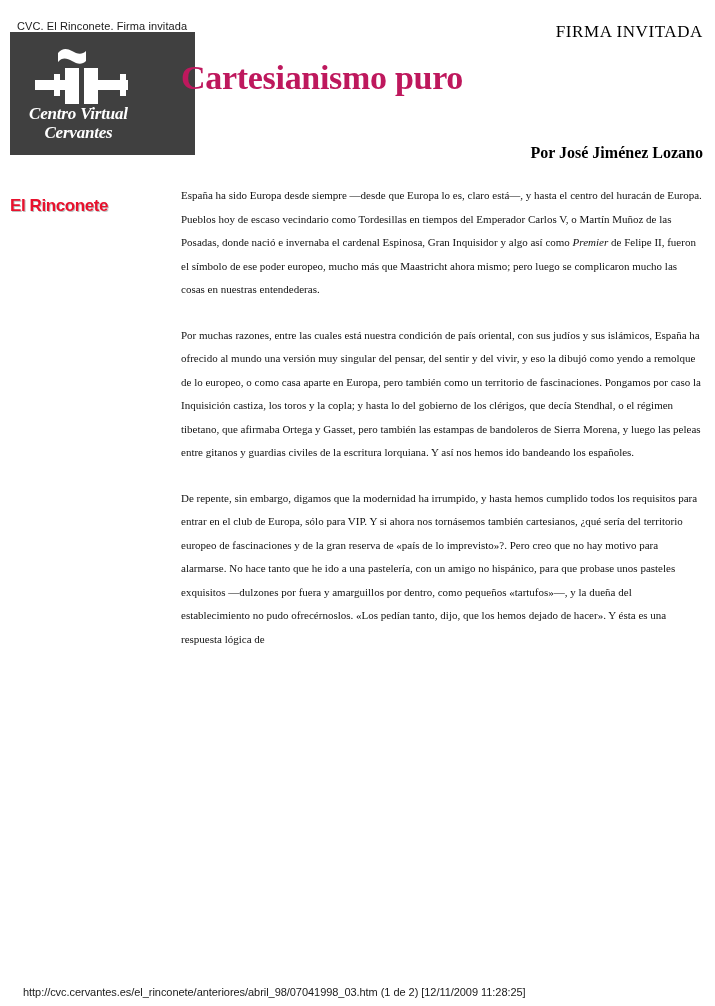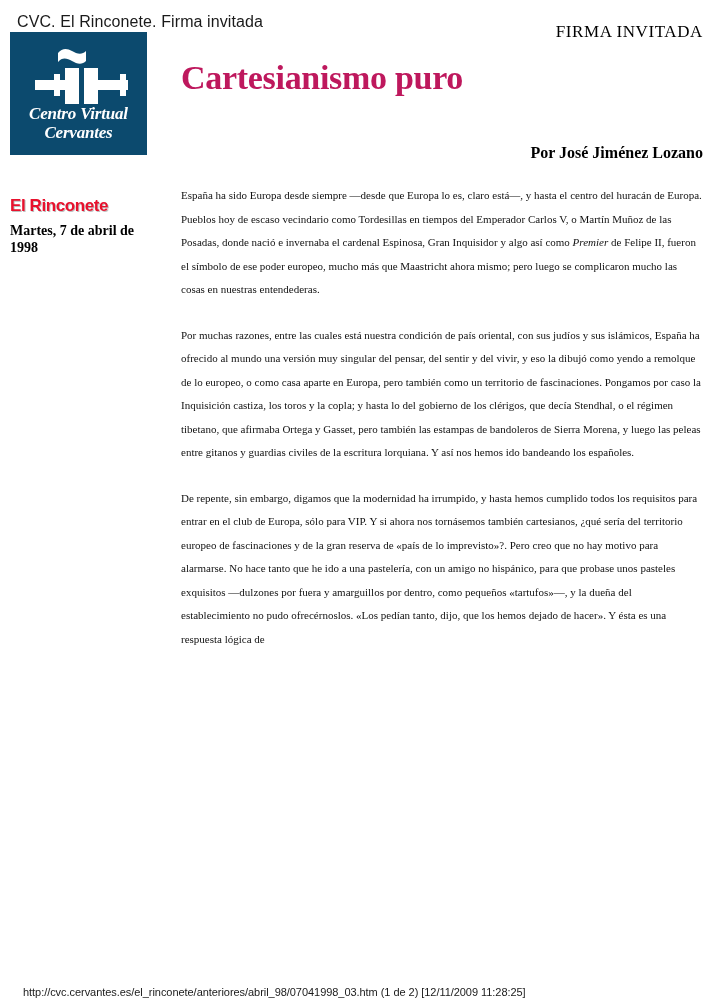--- a/index.html
+++ b/index.html
@@ -12,24 +12,24 @@
     height: 1006px;
     position: relative;
     overflow: hidden;
     font-family: "Liberation Serif", serif;
     color: #000000;
   }
 
   
   .print-header {
     position: absolute;
-    top: 13px;
+    top: 20px;
     left: 17px;
     font-family: "Liberation Sans", sans-serif;
-    font-size: 16px;
+    font-size: 11px;
     color: #1a1a1a;
     letter-spacing: 0.1px;
     white-space: nowrap;
   }
   .print-footer {
     position: absolute;
     bottom: 8px;
     left: 23px;
     font-family: "Liberation Sans", sans-serif;
     font-size: 11px;
@@ -52,22 +52,23 @@
     left: 10px;
     top: 10px;
     width: 160px;
   }
 
   
   .logo {
     position: relative;
     width: 137px;
     height: 123px;
-    background: #0c4a6e;
+    background: #404040;
     overflow: hidden;
+    padding-left: 48px;
   }
   .logo-mark {
     position: absolute;
     left: 0;
     top: 14px;
     width: 137px;
     height: 58px;
   }
   .logo-wordmark {
     position: absolute;
@@ -180,21 +181,20 @@
         <rect x="110" y="28" width="6" height="22" fill="#ffffff"></rect>
       </svg>
       <div class="logo-wordmark">
         <span>Centro Virtual</span><br>
         <span>Cervantes</span>
       </div>
     </div>
 
     <div class="masthead">El Rinconete</div>
 
-    <div class="issue-date">Martes, 7 de abril de 1998</div>
 
   </aside>
 
   <main class="main">
 
     <div class="section-label">FIRMA INVITADA</div>
 
     <h1 class="article-title">Cartesianismo puro</h1>
 
     <div class="byline">Por José Jiménez Lozano</div>

